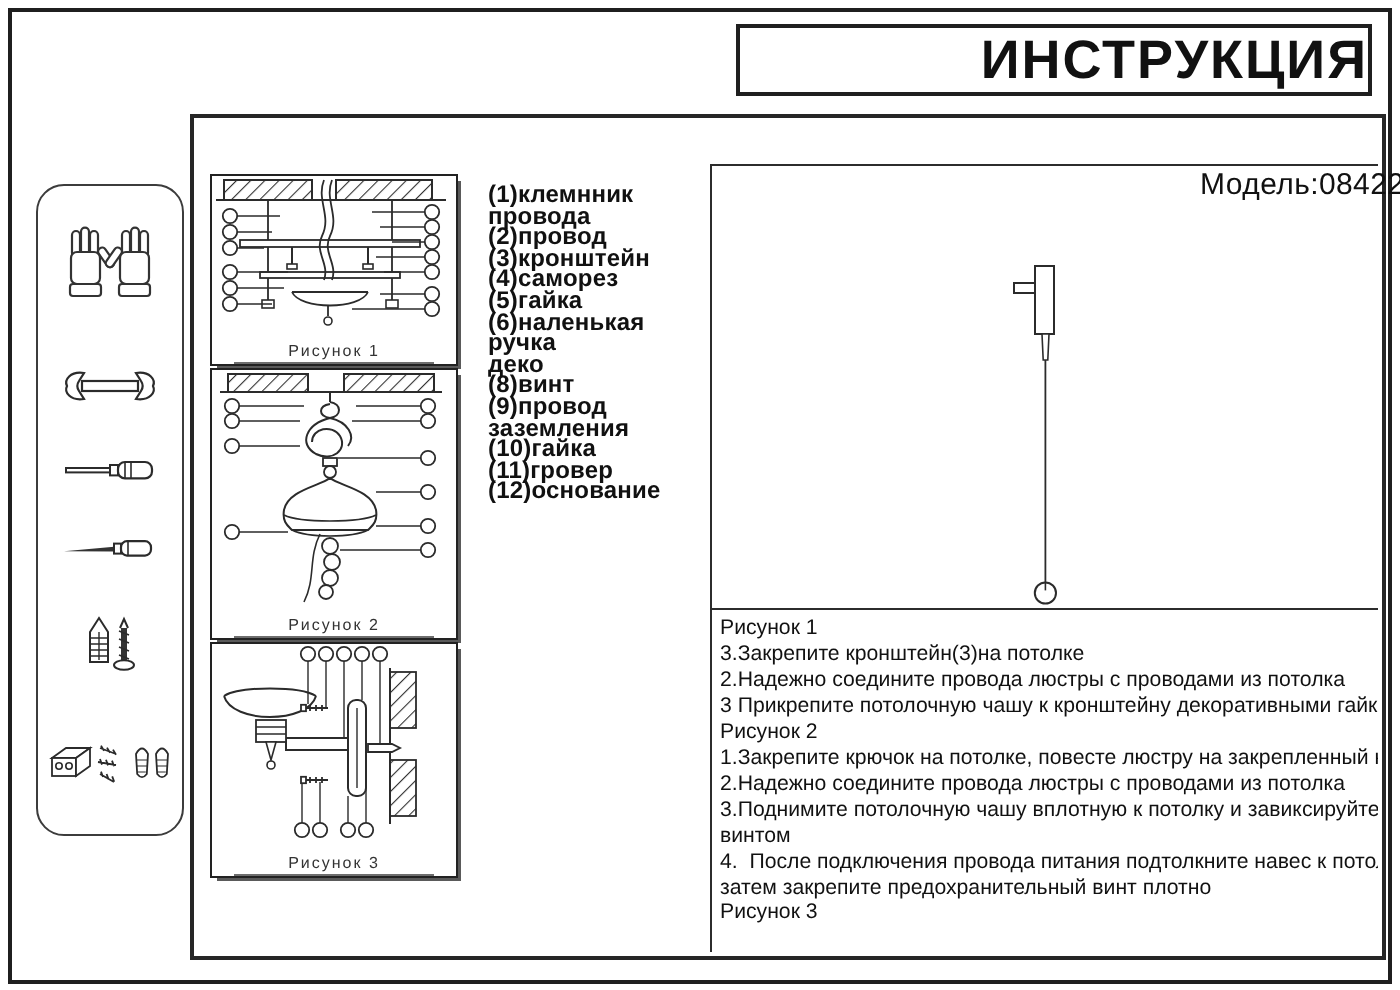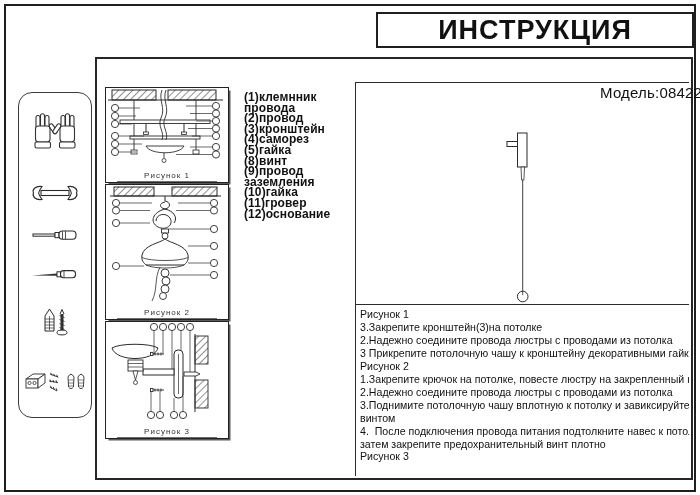--- a/index.html
+++ b/index.html
@@ -4,22 +4,22 @@
 <style>
   html,body{margin:0;padding:0;}
   body{
     width:700px;height:495px;position:relative;background:#fff;overflow:hidden;
     font-family:"Liberation Sans", sans-serif;color:#111;
   }
   .abs{position:absolute;}
   
   .page-border{left:4px;top:4px;width:688px;height:484px;border:2px solid #1f1f1f;}
   
-  .title-box{left:376px;top:12px;width:314px;height:32px;border:2px solid #1f1f1f;
-    display:flex;align-items:center;justify-content:center;}
+  .title-box{left:368px;top:12px;width:314px;height:32px;border:2px solid #1f1f1f;
+    display:flex;align-items:center;justify-content:flex-end;}
   .title-box span{font-size:27px;font-weight:600;letter-spacing:1px;line-height:1;}
   
   .main-box{left:95px;top:57px;width:594px;height:419px;border:2px solid #262626;}
   
   .tools-panel{left:18px;top:92px;width:72px;height:324px;border:1.5px solid #3c3c3c;
     border-radius:14px;display:flex;flex-direction:column;align-items:center;}
   .tool{flex:0 0 auto;}
   .t-gloves{margin-top:20px;} .t-wrench{margin-top:32px;} .t-screw{margin-top:24px;}
   .t-awl{margin-top:24px;} .t-anchor{margin-top:26px;} .t-fast{margin-top:32px;}
   
@@ -281,20 +281,22 @@
   <div class="fig-label">Рисунок 3</div>
   <div class="fig-underline"></div>
 </div>
 
 <div class="abs parts-list">
     <div class="part-item">(1)клемнник провода</div>
     <div class="part-item">(2)провод</div>
     <div class="part-item">(3)кронштейн</div>
     <div class="part-item">(4)саморез</div>
     <div class="part-item">(5)гайка</div>
+    <div class="part-item">(6)наленькая ручка
+деко</div>
     <div class="part-item">(8)винт</div>
     <div class="part-item">(9)провод заземления</div>
     <div class="part-item">(10)гайка</div>
     <div class="part-item">(11)гровер</div>
     <div class="part-item">(12)основание</div>
   </div>
 
 <div class="abs v-divider"></div>
 <div class="abs h-line h-top"></div>
 <div class="abs h-line h-mid"></div>

